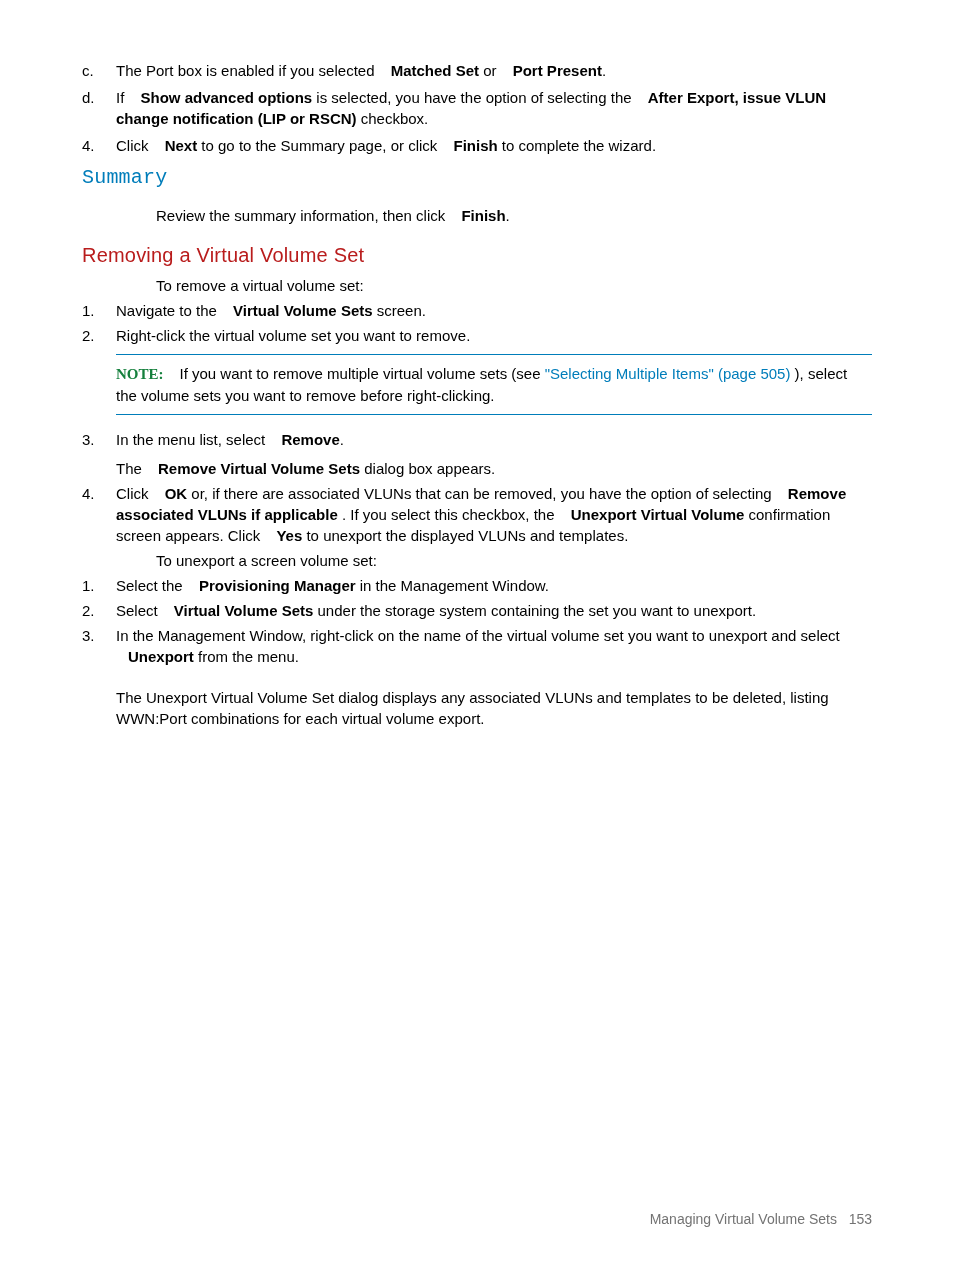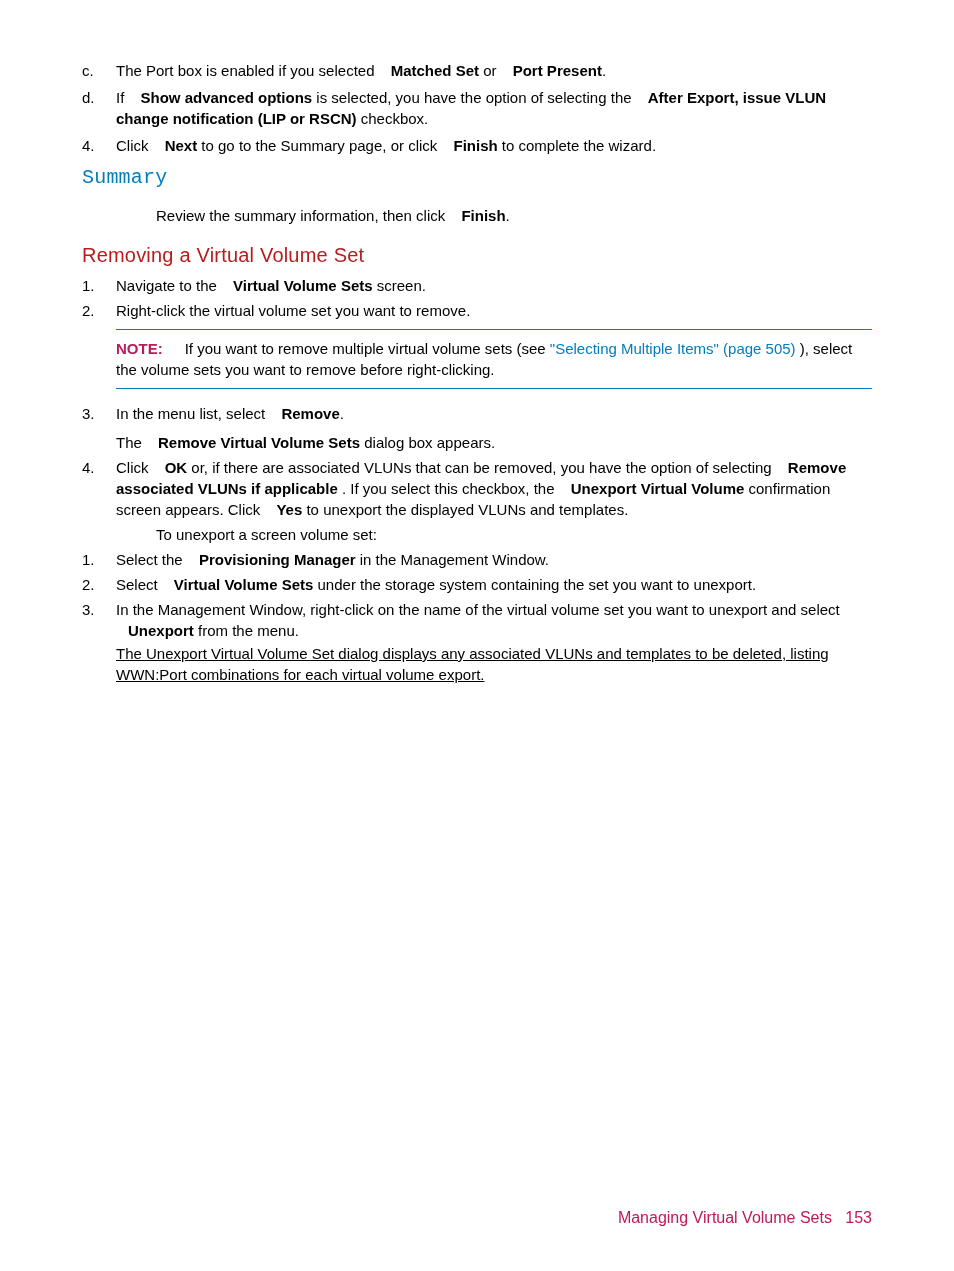--- a/index.html
+++ b/index.html
@@ -47,28 +47,28 @@
   .ol-alpha > li > .marker { width: 34px; flex: none; text-align: left; }
   .ol-alpha > li > .content { flex: 1; }
   b { font-weight: 700; padding-left: 12px; }
   .note-box {
     border-top: 1px solid #007dba;
     border-bottom: 1px solid #007dba;
     padding: 8px 0;
     margin: 8px 0 10px 0;
     line-height: 1.4;
   }
-  .note-label { color: #be185d; font-weight: 700; padding-right: 22px; }
+  .note-label { color: #15803d; font-weight: 700; padding-right: 16px; font-family: Liberation Serif, serif; }
   .link { color: #007dba; }
   .footer {
     position: absolute;
     bottom: 44px;
     right: 82px;
-    font-size: 16px;
-    color: #be185d;
+    font-size: 14px;
+    color: #737373;
     font-family: Arial, Helvetica, sans-serif;
   }
 </style>
 </head>
 <body>
 
 <div class="page">
 
   <ol class="ol-alpha body-indent-2">
       <li>
@@ -85,20 +85,21 @@
     <li>
       <span class="marker">4.</span>
       <span class="content">Click <b>Next</b> to go to the Summary page, or click <b>Finish</b> to complete the wizard.</span>
     </li>
   </ol>
 
   <div class="h3">Summary</div>
   <p class="body-indent-1">Review the summary information, then click <b>Finish</b>.</p>
 
   <div class="h2">Removing a Virtual Volume Set</div>
+  <p class="body-indent-1">To remove a virtual volume set:</p>
   <ol class="ol-num body-indent-1">
       <li>
         <span class="marker">1.</span>
         <span class="content">
           <div>Navigate to the <b>Virtual Volume Sets</b> screen.</div>
         </span>
       </li>
       <li>
         <span class="marker">2.</span>
         <span class="content">
@@ -132,21 +133,21 @@
       <li>
         <span class="marker">2.</span>
         <span class="content">
           <div>Select <b>Virtual Volume Sets</b> under the storage system containing the set you want to unexport.</div>
         </span>
       </li>
       <li>
         <span class="marker">3.</span>
         <span class="content">
           <div>In the Management Window, right-click on the name of the virtual volume set you want to unexport and select <b>Unexport</b> from the menu.</div>
-          <div style="margin-top: 2px; text-decoration: underline;">The Unexport Virtual Volume Set dialog displays any associated VLUNs and templates to be deleted, listing WWN:Port combinations for each virtual volume export.</div>
+          <div style="margin-top: 20px;">The Unexport Virtual Volume Set dialog displays any associated VLUNs and templates to be deleted, listing WWN:Port combinations for each virtual volume export.</div>
         </span>
       </li>
     </ol>
 
 </div>
 
 <div class="footer">
   <span>Managing Virtual Volume Sets</span>&nbsp;&nbsp;&nbsp;<span>153</span>
 </div>
 

